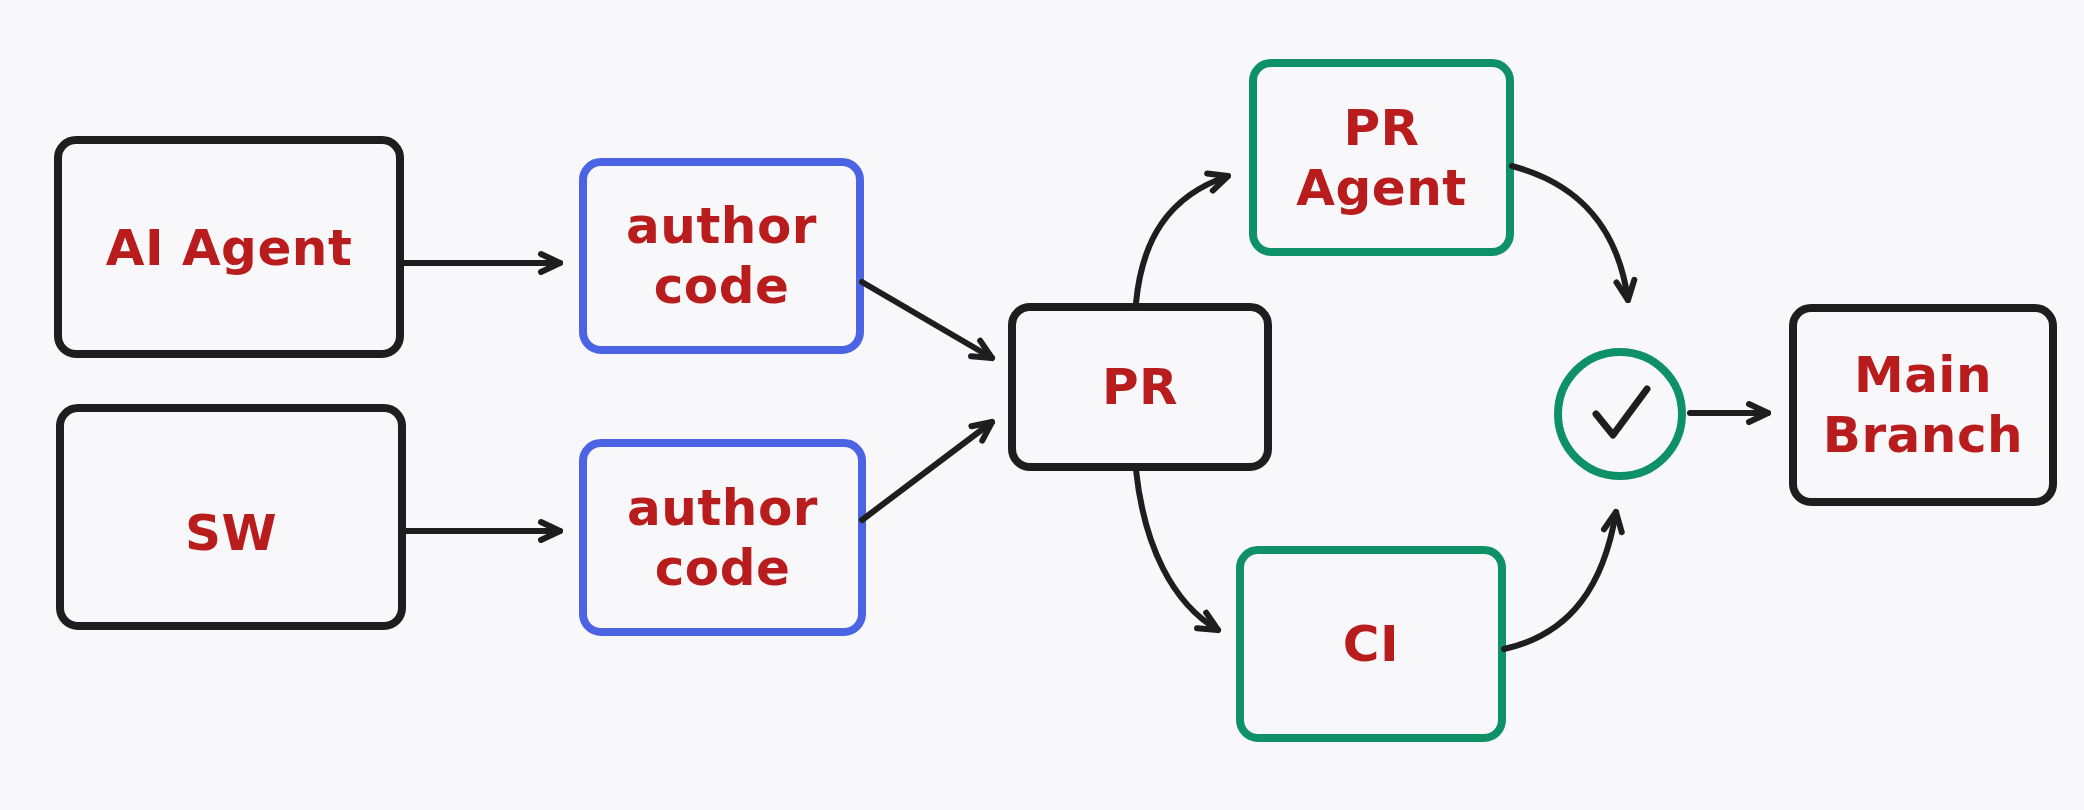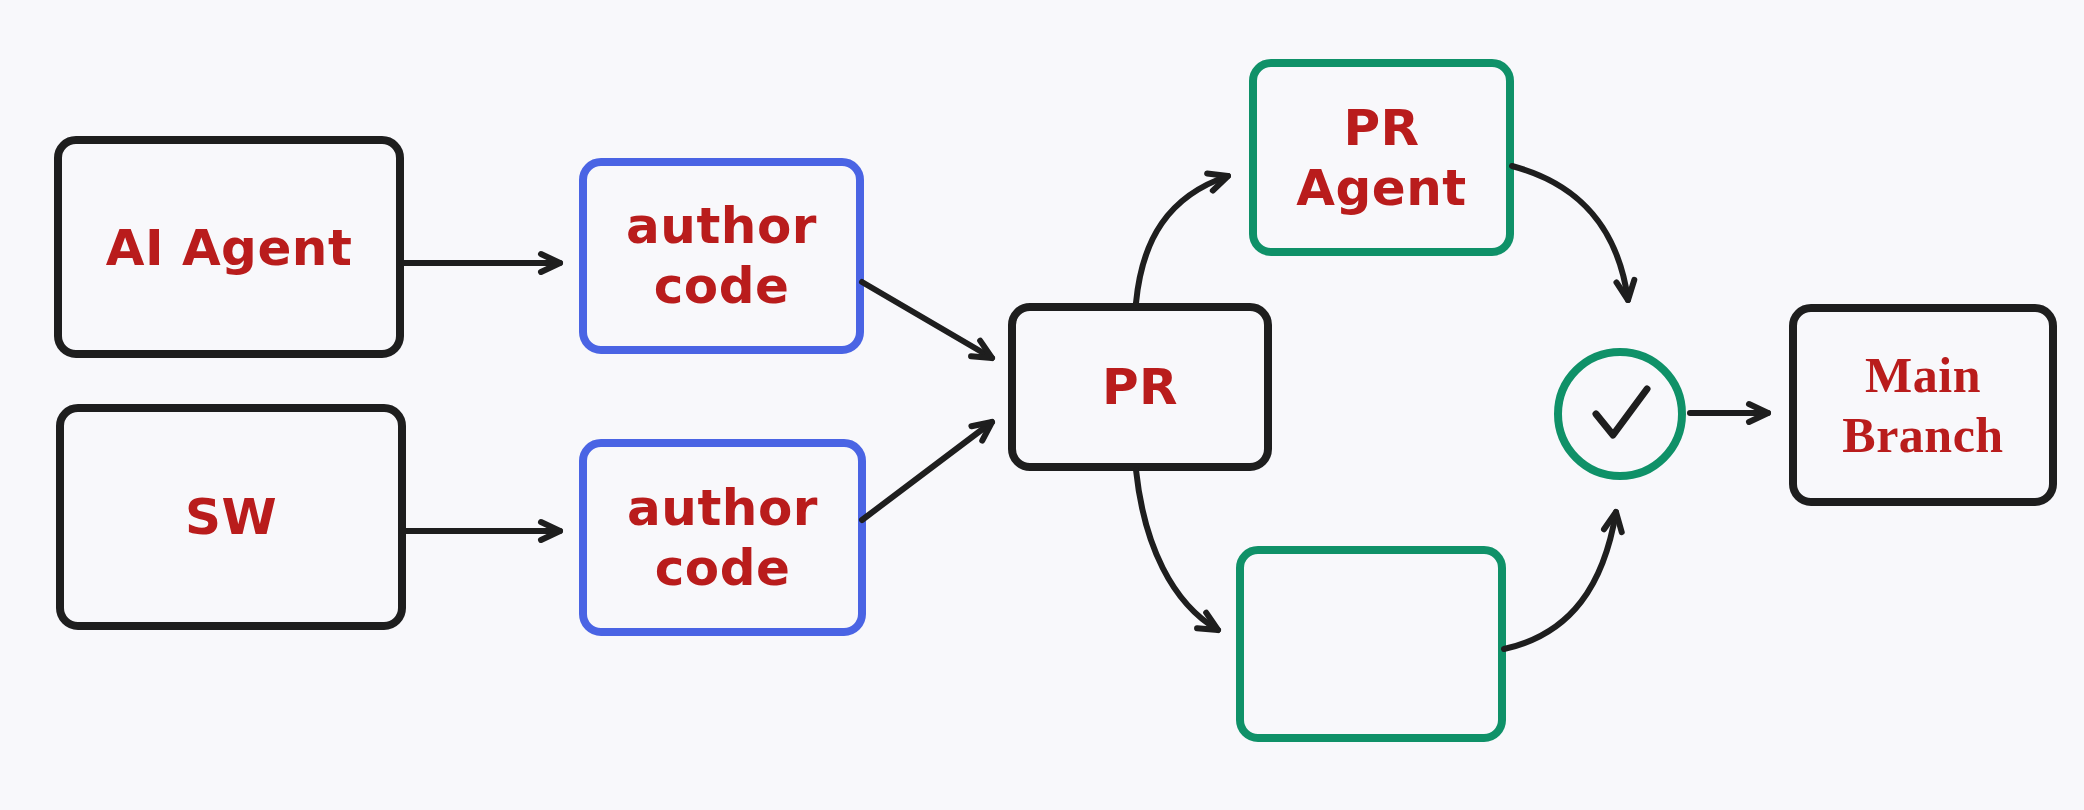--- a/index.html
+++ b/index.html
@@ -68,21 +68,21 @@
     <path d="M 1136 470 C 1144 545 1172 603 1218 630" fill="none" stroke-width="6" stroke-linecap="round" marker-end="url(#ah)" stroke="#1e1e1e"></path>
     <path d="M 1512 166 C 1580 184 1618 228 1628 300" fill="none" stroke-width="6" stroke-linecap="round" marker-end="url(#ah)" stroke="#1e1e1e"></path>
     <path d="M 1504 649 C 1572 634 1604 584 1616 512" fill="none" stroke-width="6" stroke-linecap="round" marker-end="url(#ah)" stroke="#1e1e1e"></path>
     <path d="M 1690 413 L 1768 413" fill="none" stroke-width="6" stroke-linecap="round" marker-end="url(#ah)" stroke="#1e1e1e"></path>
   </svg>
 
   <div class="label" style="left:58px; top:141px; width:342px; height:214px;">
     <div>AI Agent</div>
   </div>
 
-  <div class="label" style="left:60px; top:408px; width:342px; height:218px;">
+  <div class="label" style="left:60px; top:424px; width:342px; height:218px;">
     <div>SW</div>
   </div>
 
   <div class="label" style="left:583px; top:162px; width:277px; height:188px;">
     <div>author</div>
     <div>code</div>
   </div>
 
   <div class="label" style="left:583px; top:443px; width:279px; height:189px;">
     <div>author</div>
@@ -91,19 +91,22 @@
 
   <div class="label" style="left:1012px; top:307px; width:256px; height:160px;">
     <div>PR</div>
   </div>
 
   <div class="label" style="left:1253px; top:63px; width:257px; height:189px;">
     <div>PR</div>
     <div>Agent</div>
   </div>
 
+  <div class="label" style="left:1240px; top:550px; width:262px; height:188px;">
+    <div>CI</div>
+  </div>
 
-  <div class="label" style="left:1793px; top:308px; width:260px; height:194px;font-family:Liberation Serif, serif;">
+  <div class="label" style="left:1793px; top:308px; width:260px; height:194px;">
     <div>Main</div>
     <div>Branch</div>
   </div>
 
 </div>
 
 </body></html>

